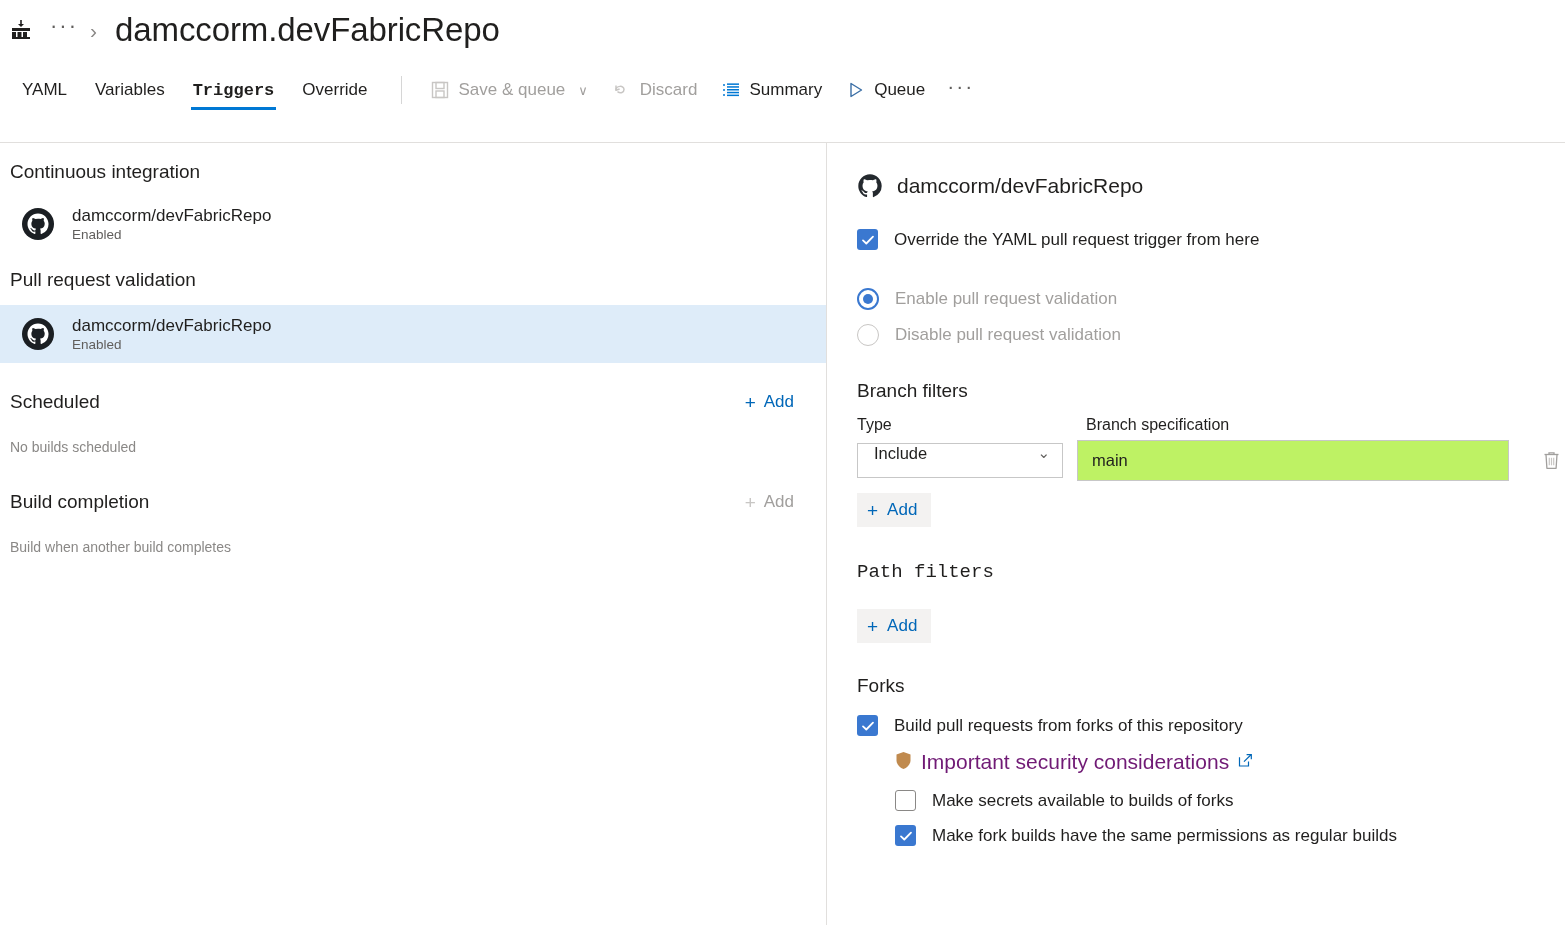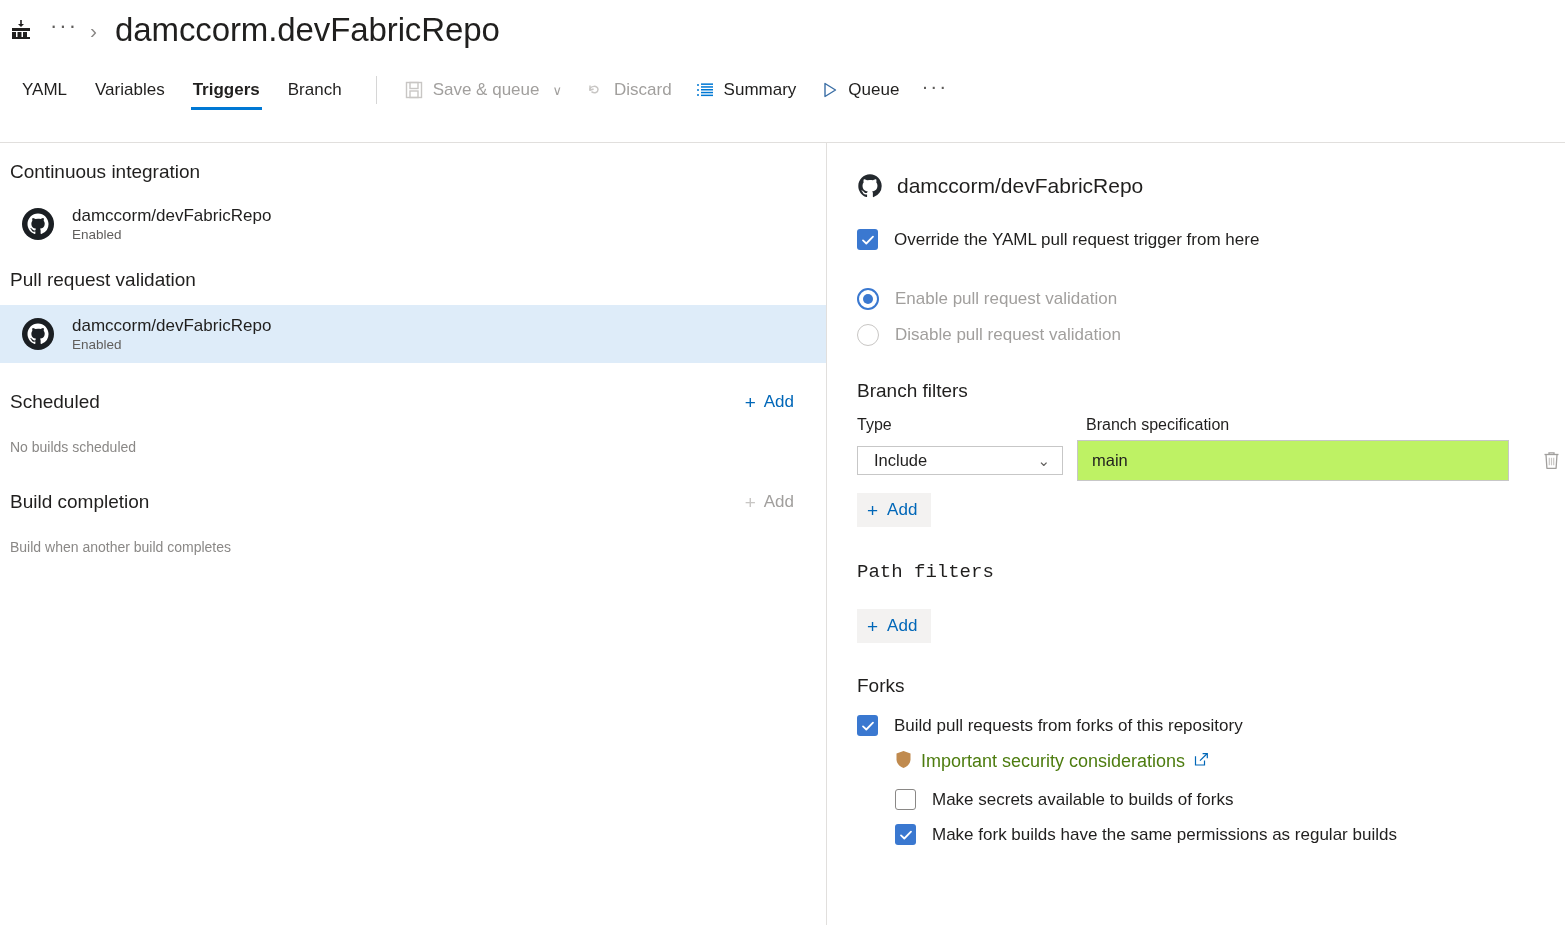--- a/index.html
+++ b/index.html
@@ -68,21 +68,21 @@
   }
   .tab {
     display: flex;
     align-items: center;
     padding: 0 14px;
     font-size: 17px;
     color: #201f1e;
     cursor: pointer;
     position: relative;
   }
-  .tab.active { font-weight: bold; }
+  .tab.active { font-weight: bold; font-family: Liberation Mono, monospace; }
   .tab.active::after {
     content: "";
     position: absolute;
     left: 12px; right: 12px; bottom: 10px;
     height: 3px;
     background: #0078d4;
   }
   .tb-sep {
     width: 1px;
     background: #d6d6d6;
@@ -251,25 +251,24 @@
   .field-labels .lbl { font-size: 16px; color: #201f1e; }
   .lbl-type { width: 218px; }
 
   .filter-row {
     display: flex;
     align-items: center;
     gap: 14px;
   }
   .select-box {
     width: 206px;
-    height: 29px;
+    height: 35px;
     border: 1px solid #c7c7c7;
     background: #fff;
     display: flex;
-    align-items: center;
     justify-content: space-between;
     padding: 0 12px 0 16px;
     box-sizing: border-box;
     font-size: 16.5px;
     color: #201f1e;
     cursor: pointer;
   }
   .select-box .chev { color: #605e5c; font-size: 15px; }
   .text-box {
     width: 432px;
@@ -302,22 +301,22 @@
   }
   .add-btn .plus { font-size: 19px; line-height: 1; }
 
   .sub-link-row {
     display: flex;
     align-items: center;
     gap: 9px;
     margin: 0 0 16px 38px;
   }
   .sub-link {
-    font-size: 18px;
-    color: #4d7c0f;
+    font-size: 21px;
+    color: #701a75;
     cursor: pointer;
   }
   .indent-2 { margin-left: 38px; }
 </style>
 </head>
 <body>
 
 <div class="header">
   <span class="pipeline-icon">
     <svg width="24" height="24" viewBox="0 0 24 24">
@@ -340,21 +339,21 @@
     <div class="tab">
       <span>YAML</span>
     </div>
     <div class="tab">
       <span>Variables</span>
     </div>
     <div class="tab active">
       <span>Triggers</span>
     </div>
     <div class="tab">
-      <span>Branch</span>
+      <span>Override</span>
     </div>
   </div>
 
   <div class="tb-sep"></div>
 
   <div class="tb-item disabled">
     <span class="tb-icon">
       <svg width="18" height="18" viewBox="0 0 18 18">
         <rect x="1.5" y="1.5" width="15" height="15" fill="none" stroke="#c8c6c4" stroke-width="1.4"></rect>
         <rect x="5" y="1.5" width="8" height="6" fill="none" stroke="#c8c6c4" stroke-width="1.4"></rect>

